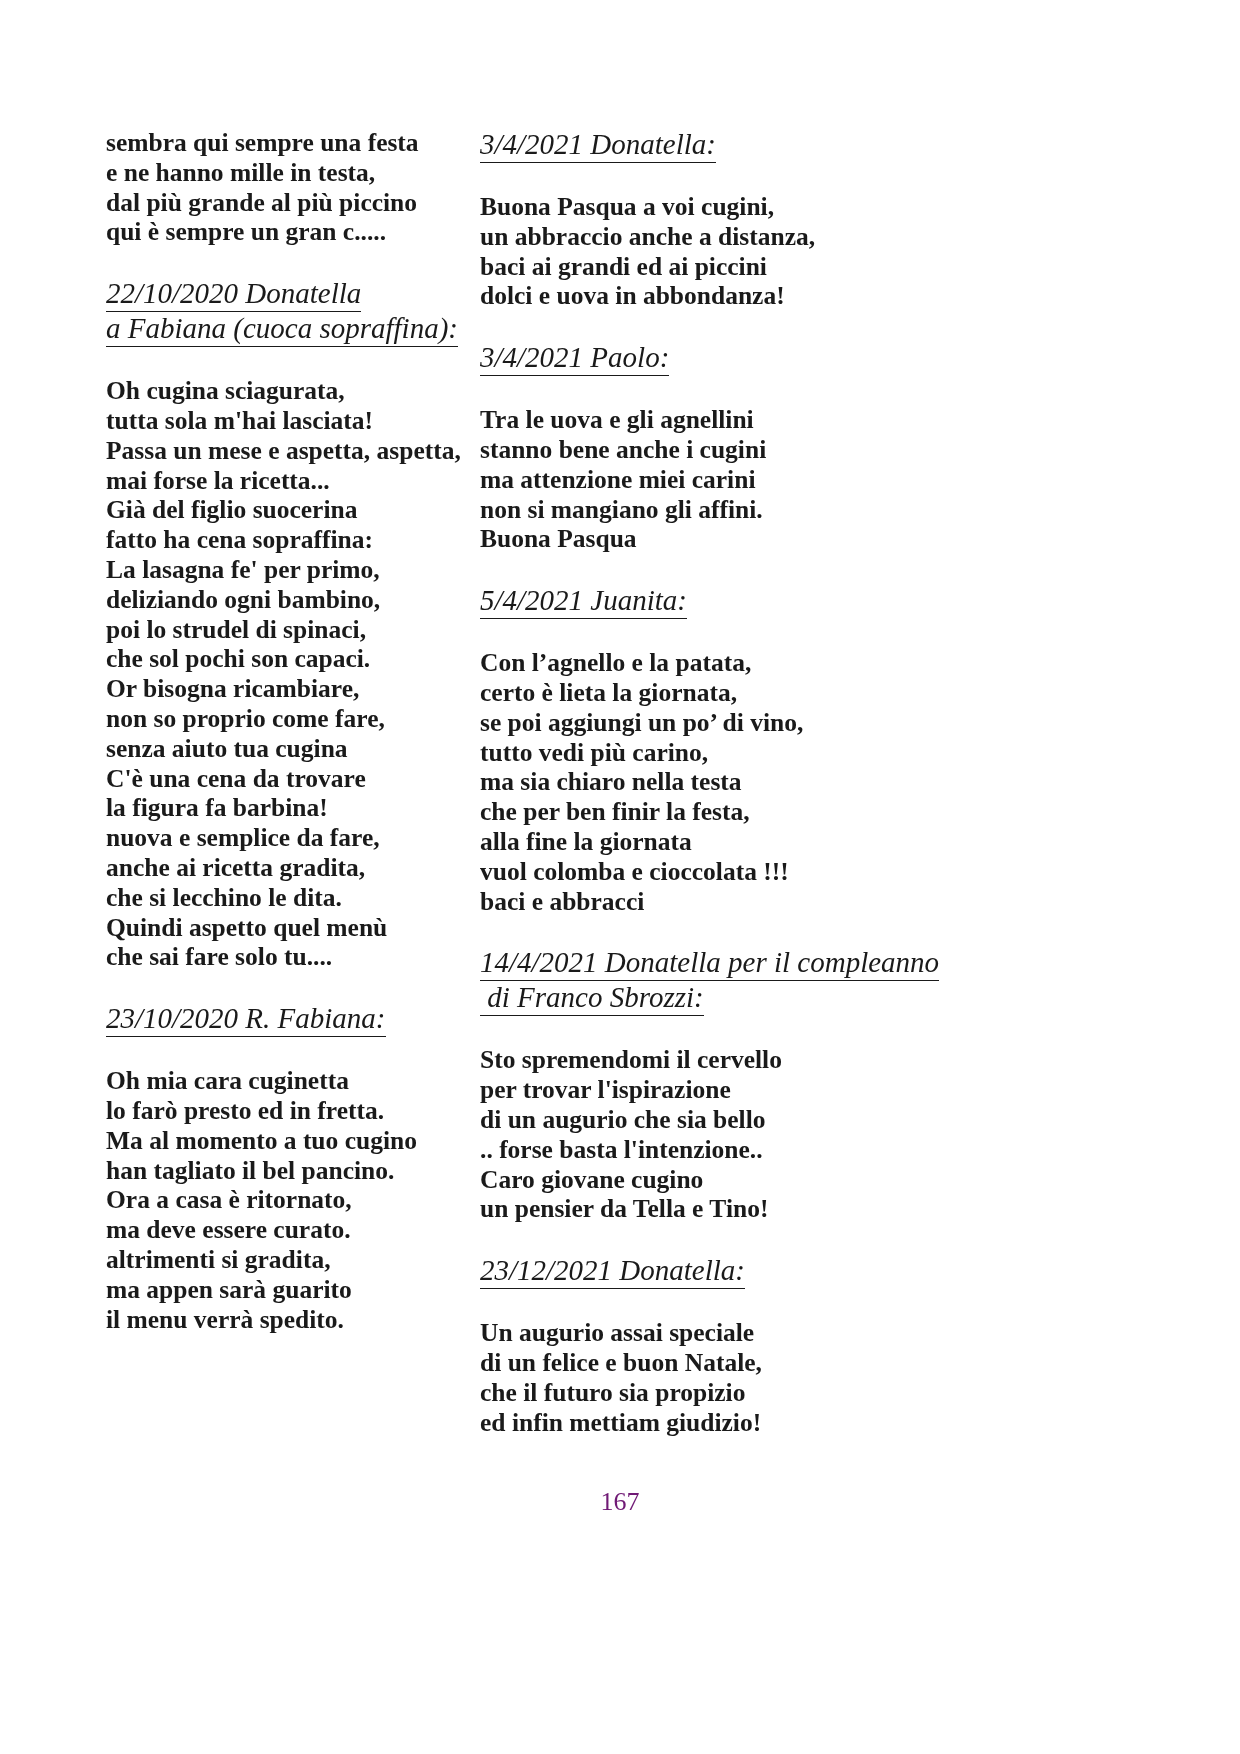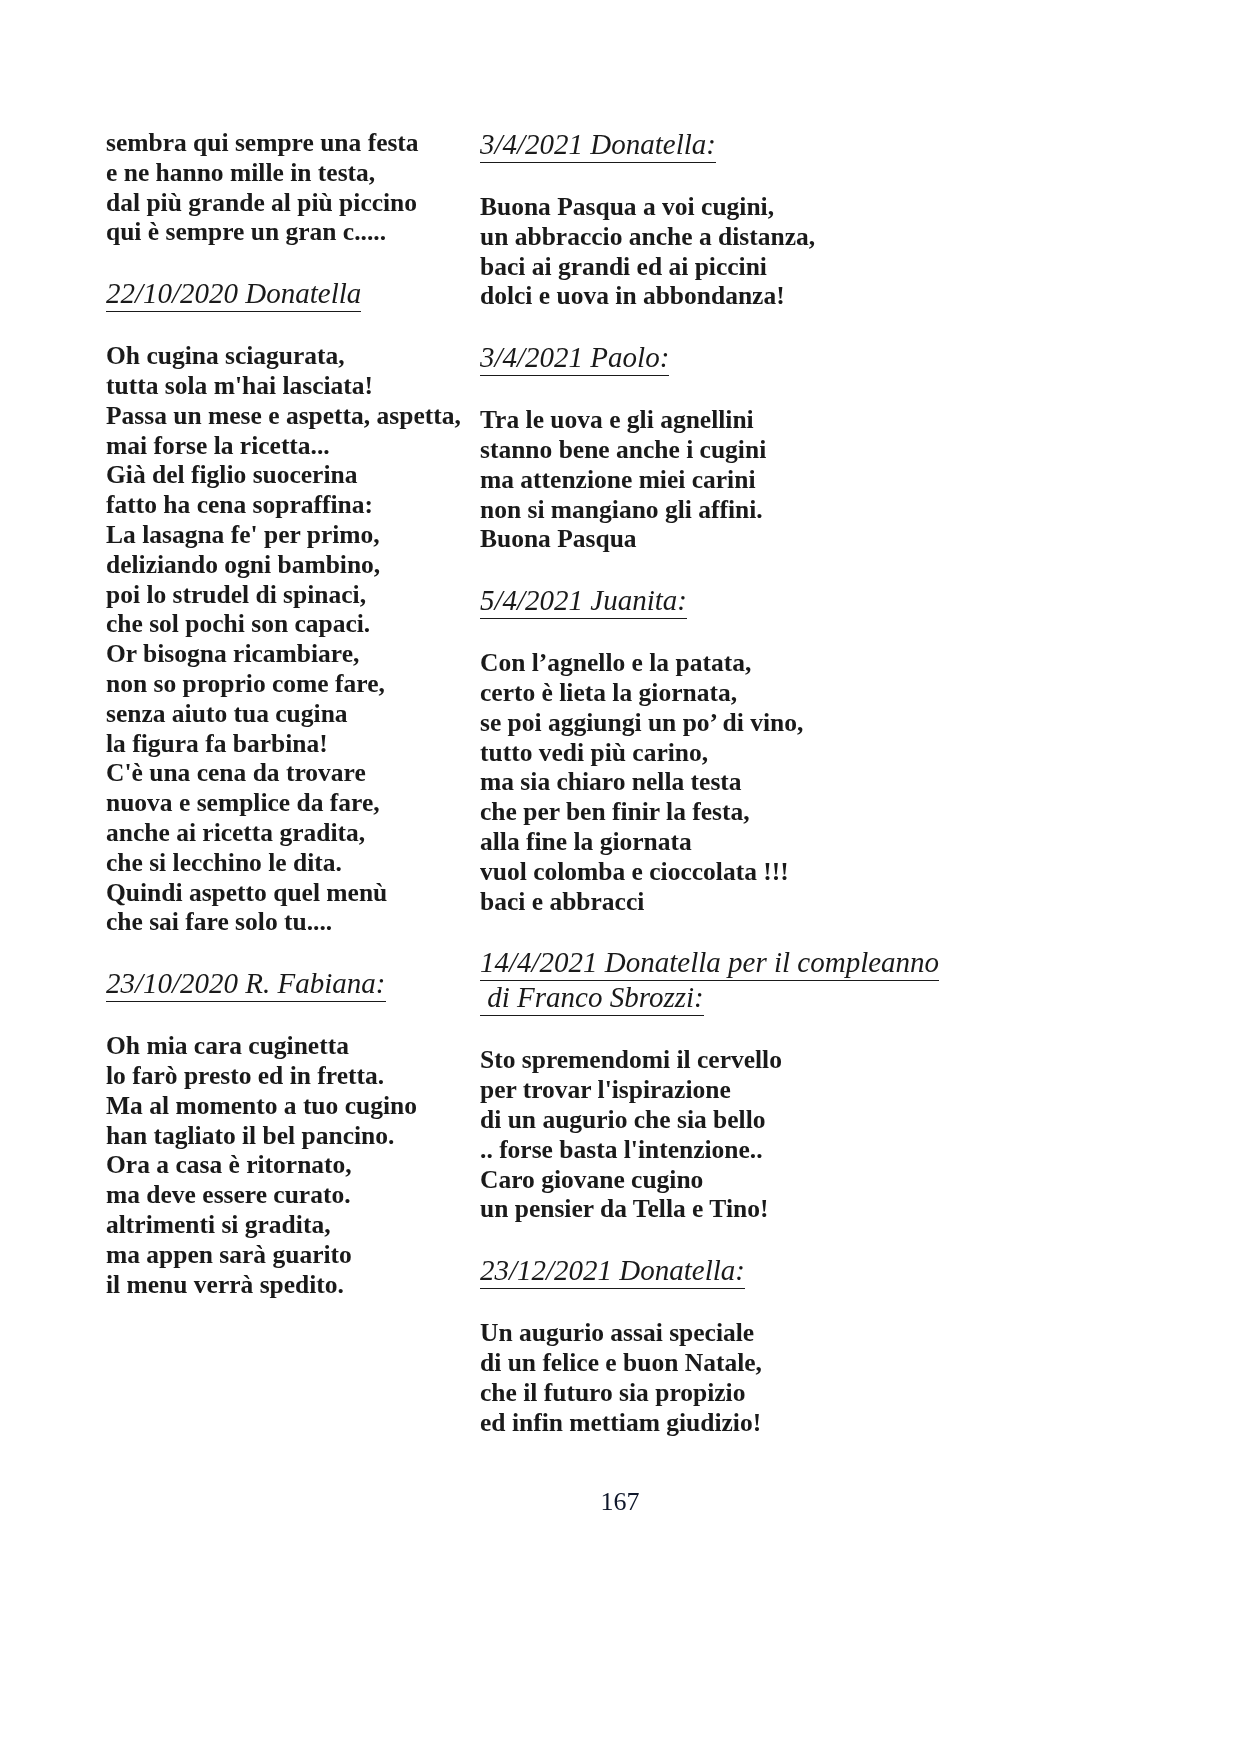--- a/index.html
+++ b/index.html
@@ -70,55 +70,55 @@
   .gap-after-stanza { height: 30px; }
   .gap-heading-to-stanza { height: 29px; }
   .page-number {
     position: absolute;
     left: 0;
     right: 0;
     top: 1487px;
     text-align: center;
     font-size: 26px;
     font-family: "Liberation Serif", "DejaVu Serif", serif;
-    color: #0f172a;
+    color: #701a75;
   }
 </style>
 </head>
 <body>
 
 <div class="page">
 
   <div class="columns">
     <div class="column column-left" id="col-left">
         <div class="block stanza">
           <div class="line">sembra qui sempre una festa</div>
           <div class="line">e ne hanno mille in testa,</div>
           <div class="line">dal più grande al più piccino</div>
           <div class="line">qui è sempre un gran c.....</div>
         </div>
         <div class="gap-after-stanza"></div>
-        <div class="block heading"><div><span class="hline">22/10/2020 Donatella</span></div></div>
+        <div class="block heading"><div><span class="hline">22/10/2020 Donatella</span></div><div><span class="hline">a Fabiana (cuoca sopraffina):</span></div></div>
         <div class="gap-heading-to-stanza"></div>
         <div class="block stanza">
           <div class="line">Oh cugina sciagurata,</div>
           <div class="line">tutta sola m'hai lasciata!</div>
           <div class="line">Passa un mese e aspetta, aspetta,</div>
           <div class="line">mai forse la ricetta...</div>
           <div class="line">Già del figlio suocerina</div>
           <div class="line">fatto ha cena sopraffina:</div>
           <div class="line">La lasagna fe' per primo,</div>
           <div class="line">deliziando ogni bambino,</div>
           <div class="line">poi lo strudel di spinaci,</div>
           <div class="line">che sol pochi son capaci.</div>
           <div class="line">Or bisogna ricambiare,</div>
           <div class="line">non so proprio come fare,</div>
           <div class="line">senza aiuto tua cugina</div>
+          <div class="line">C'è una cena da trovare</div>
           <div class="line">la figura fa barbina!</div>
-          <div class="line">C'è una cena da trovare</div>
           <div class="line">nuova e semplice da fare,</div>
           <div class="line">anche ai ricetta gradita,</div>
           <div class="line">che si lecchino le dita.</div>
           <div class="line">Quindi aspetto quel menù</div>
           <div class="line">che sai fare solo tu....</div>
         </div>
         <div class="gap-after-stanza"></div>
         <div class="block heading"><div><span class="hline">23/10/2020 R. Fabiana:</span></div></div>
         <div class="gap-heading-to-stanza"></div>
         <div class="block stanza">

